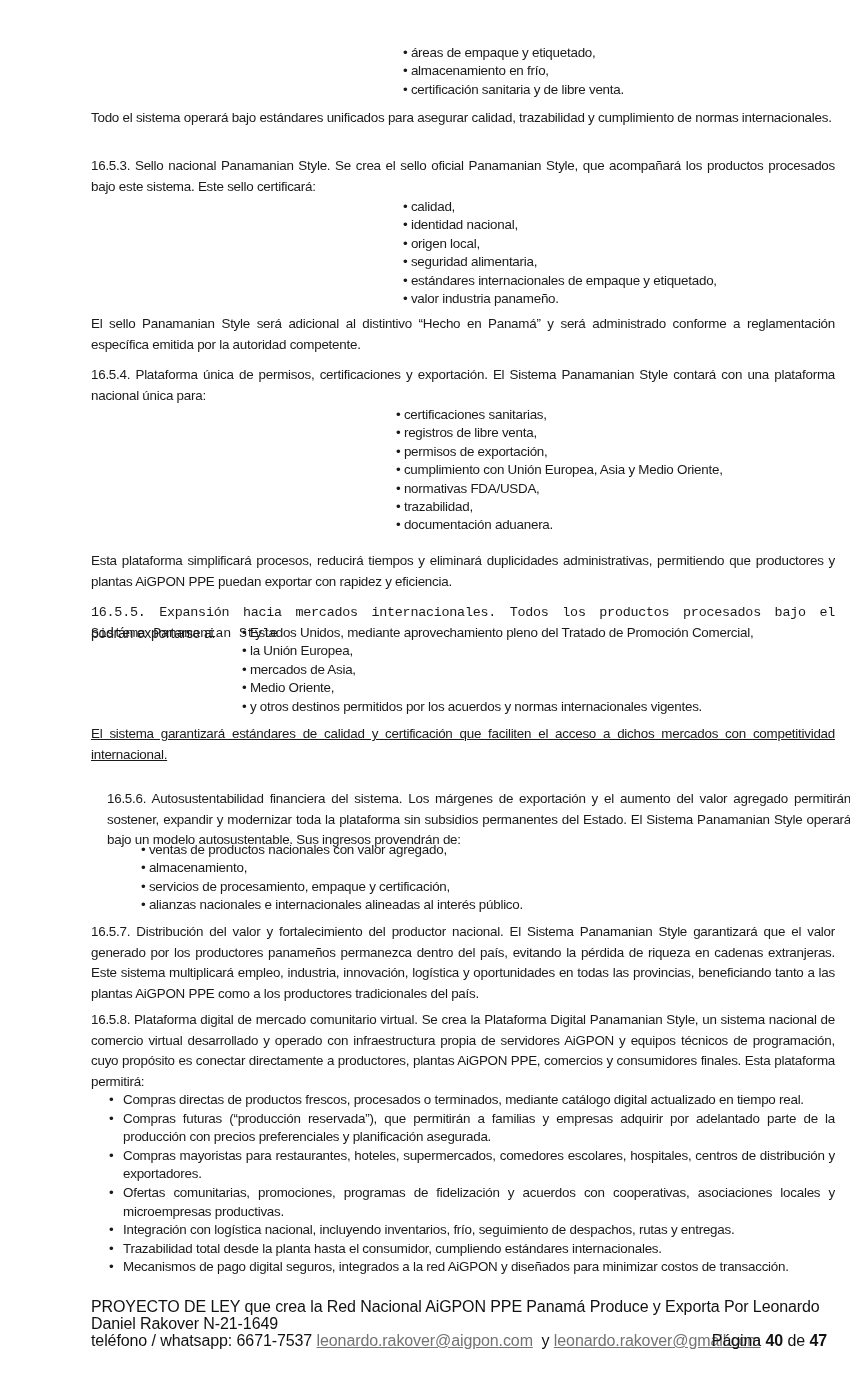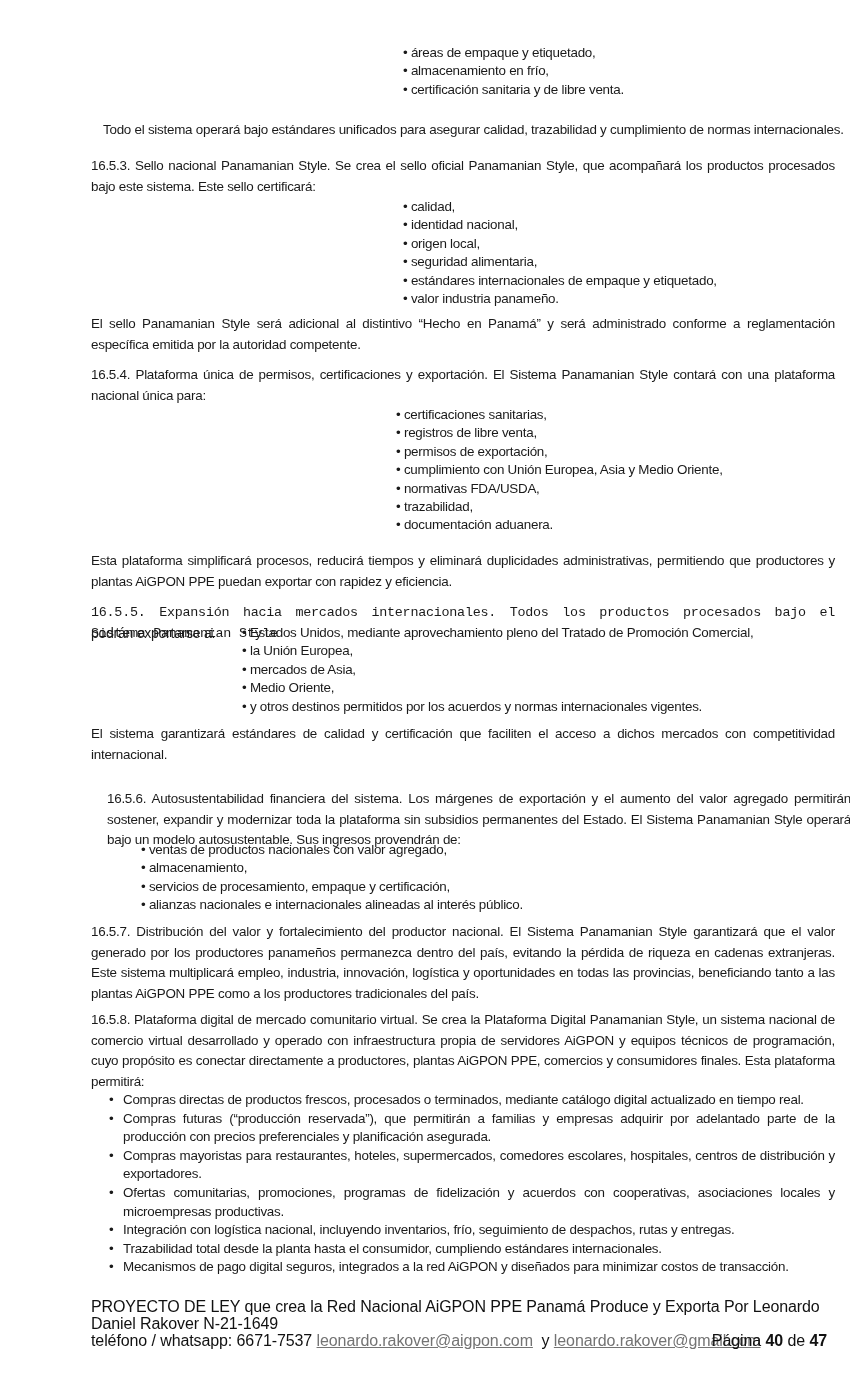--- a/index.html
+++ b/index.html
@@ -25,21 +25,21 @@
 <body>
 
 <div class="page">
 
   <ul class="list" style="left:387px; top:44px;">
     <li>áreas de empaque y etiquetado,</li>
     <li>almacenamiento en frío,</li>
     <li>certificación sanitaria y de libre venta.</li>
   </ul>
 
-  <p class="para" style="top:108px; margin:12px;">Todo el sistema operará bajo estándares unificados para asegurar calidad, trazabilidad y cumplimiento de normas internacionales.</p>
+  <p class="para" style="top:108px; margin:0;">Todo el sistema operará bajo estándares unificados para asegurar calidad, trazabilidad y cumplimiento de normas internacionales.</p>
 
   <p class="para" style="top:156px; margin:0;">16.5.3. Sello nacional Panamanian Style. Se crea el sello oficial Panamanian Style, que acompañará los productos procesados bajo este sistema. Este sello certificará:</p>
   <ul class="list" style="left:387px; top:198px;">
     <li>calidad,</li>
     <li>identidad nacional,</li>
     <li>origen local,</li>
     <li>seguridad alimentaria,</li>
     <li>estándares internacionales de empaque y etiquetado,</li>
     <li>valor industria panameño.</li>
   </ul>
@@ -59,21 +59,21 @@
 
   <p class="para" style="top:603px; margin:0;font-family:Liberation Mono, monospace;">16.5.5. Expansión hacia mercados internacionales. Todos los productos procesados bajo el Sistema Panamanian Style</p>
   <div class="t" style="left:75px; top:624px;">podrán exportarse a:</div>
   <ul class="list" style="left:226px; top:624px;">
     <li>Estados Unidos, mediante aprovechamiento pleno del Tratado de Promoción Comercial,</li>
     <li>la Unión Europea,</li>
     <li>mercados de Asia,</li>
     <li>Medio Oriente,</li>
     <li>y otros destinos permitidos por los acuerdos y normas internacionales vigentes.</li>
   </ul>
-  <p class="para" style="top:724px; margin:0;">El sistema garantizará estándares de calidad y certificación que faciliten el acceso a dichos mercados con competitividad internacional.</p>
+  <p class="para" style="top:724px; margin:0;text-decoration:underline;">El sistema garantizará estándares de calidad y certificación que faciliten el acceso a dichos mercados con competitividad internacional.</p>
 
   <p class="para" style="top:773px; margin:16px;">16.5.6. Autosustentabilidad financiera del sistema. Los márgenes de exportación y el aumento del valor agregado permitirán sostener, expandir y modernizar toda la plataforma sin subsidios permanentes del Estado. El Sistema Panamanian Style operará bajo un modelo autosustentable. Sus ingresos provendrán de:</p>
   <ul class="list" style="left:125px; top:841px;">
     <li>ventas de productos nacionales con valor agregado,</li>
     <li>almacenamiento,</li>
     <li>servicios de procesamiento, empaque y certificación,</li>
     <li>alianzas nacionales e internacionales alineadas al interés público.</li>
   </ul>
 
   <p class="para" style="top:922px; margin:0;">16.5.7. Distribución del valor y fortalecimiento del productor nacional. El Sistema Panamanian Style garantizará que el valor generado por los productores panameños permanezca dentro del país, evitando la pérdida de riqueza en cadenas extranjeras. Este sistema multiplicará empleo, industria, innovación, logística y oportunidades en todas las provincias, beneficiando tanto a las plantas AiGPON PPE como a los productores tradicionales del país.</p>

